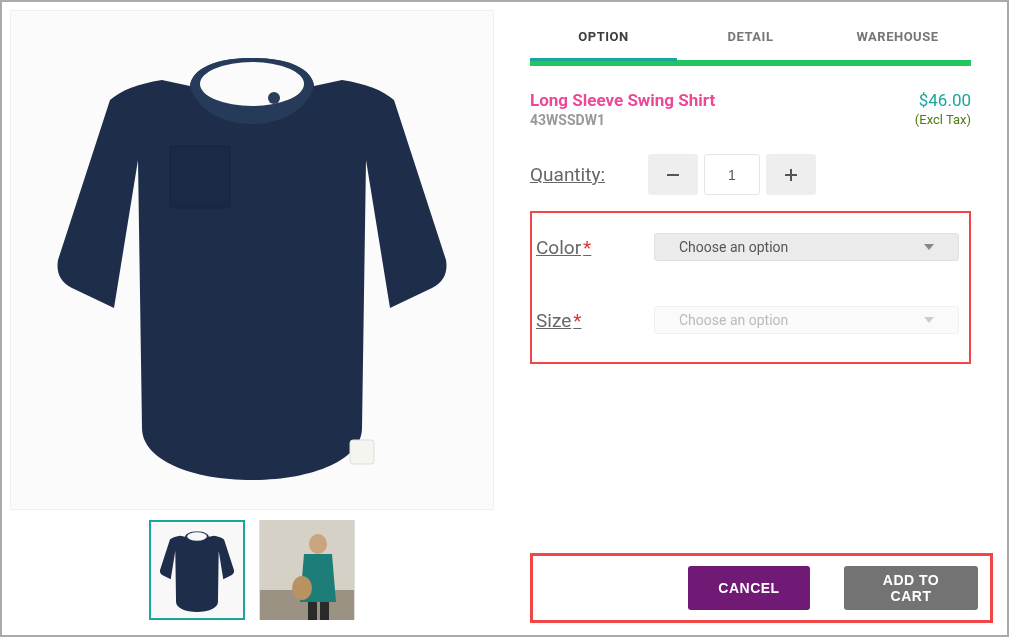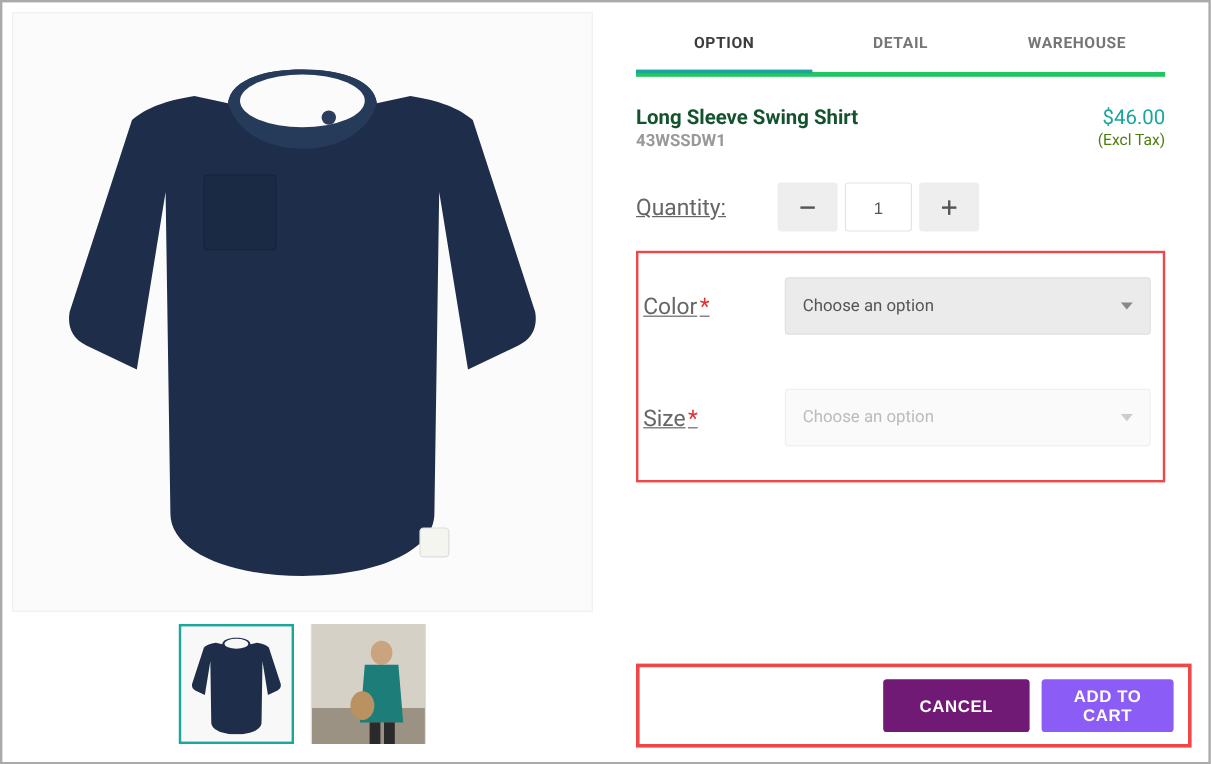--- a/index.html
+++ b/index.html
@@ -68,21 +68,21 @@
       overflow: hidden;
     }
     .right {
       flex: 1;
       padding: 15px 36px 0 28px;
       display: flex;
       flex-direction: column;
     }
     .tabs {
       display: flex;
-      border-bottom: 4px solid #22c55e;
+      border-bottom: 6px solid #22c55e;
       margin-bottom: 24px;
     }
     .tab {
       flex: 1;
       text-align: center;
       padding: 12px 0 14px 0;
       font-size: 13px;
       font-weight: 700;
       letter-spacing: 0.5px;
       color: #767676;
@@ -95,21 +95,21 @@
     }
     .title-row {
       display: flex;
       justify-content: space-between;
       align-items: flex-start;
       margin-bottom: 2px;
     }
     .title {
       font-size: 17px;
       font-weight: 700;
-      color: #14532d;
+      color: #ec4899;
     }
     .price {
       font-size: 17px;
       font-weight: 400;
       color: #19a79b;
     }
     .sub-row {
       display: flex;
       justify-content: space-between;
       align-items: flex-start;
@@ -167,23 +167,23 @@
       margin-bottom: 20px;
     }
     .option-row {
       display: flex;
       align-items: center;
       margin-bottom: 45px;
     }
     .option-row:last-child { margin-bottom: 0; }
     .select {
       flex: 1;
-      height: 48px;
+      height: 28px;
       border-radius: 3px;
-      padding: 0 14px;
+      padding: 0 24px;
       display: flex;
       align-items: center;
       justify-content: space-between;
       font-size: 14px;
       cursor: pointer;
     }
     .select.filled {
       background: #ebebeb;
       border: 1px solid #e0e0e0;
       color: #555;
@@ -219,23 +219,24 @@
       letter-spacing: 0.5px;
       padding: 0 22px;
       cursor: pointer;
     }
     .btn-cancel {
       background: #701a75;
       color: #fff;
       width: 122px;
     }
     .btn-add {
-      background: #8b5cf6;
+      background: #737373;
       color: #fff;
-      width: 110px;
+      width: 134px;
+      margin-left: 24px;
     }
   </style>
 </head>
 <body>
 
 <div class="modal">
   <div class="left">
     <div class="product-image">
       <svg class="shirt" viewBox="0 0 420 440">
         <path d="M 210 18

